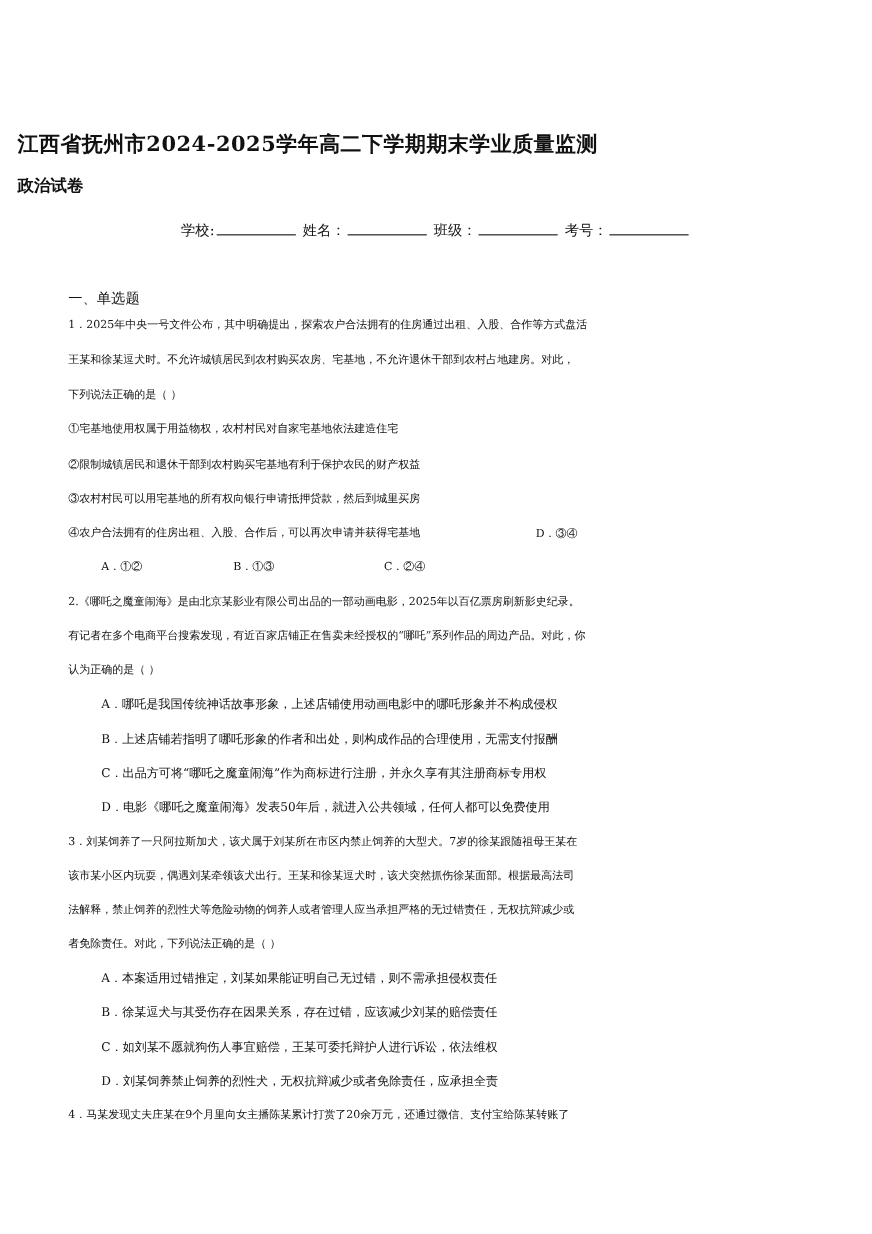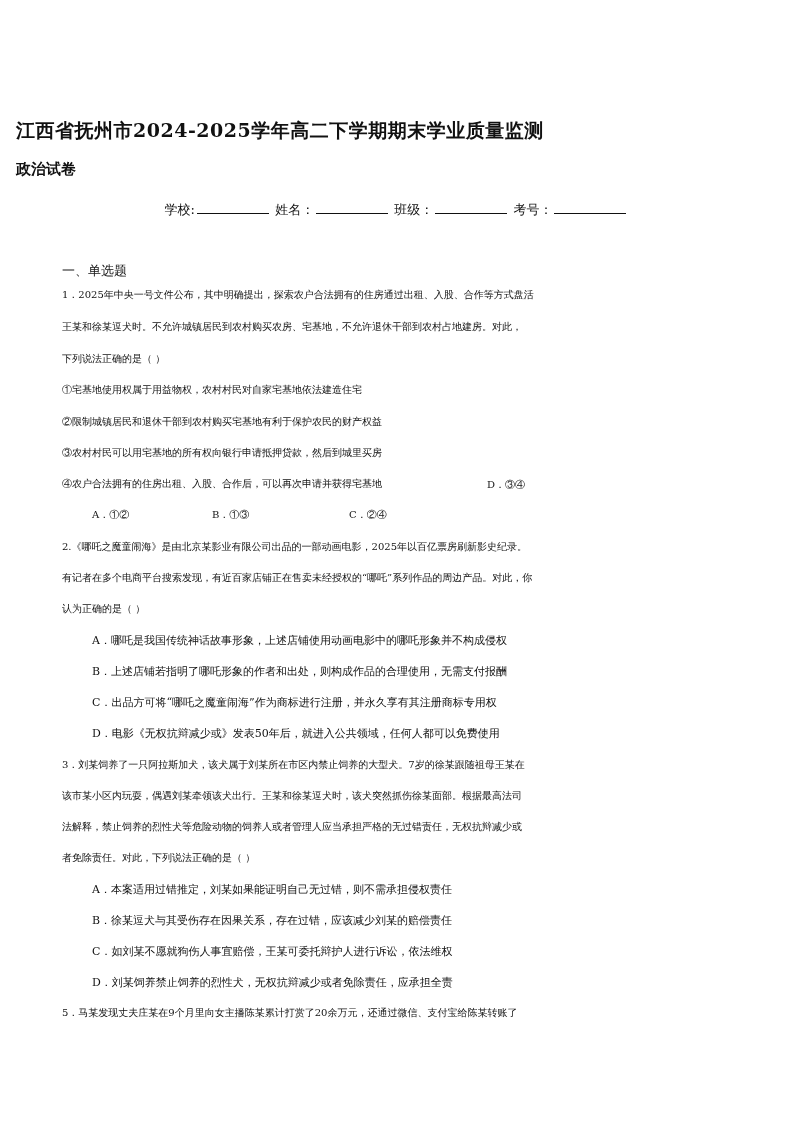--- a/index.html
+++ b/index.html
@@ -41,24 +41,24 @@
 <div class="choice" style="top:508px; left:212px">B．①③</div>
 <div class="choice" style="top:508px; left:349px">C．②④</div>
 <div class="choice" style="top:478px; left:487px">D．③④</div>
 
 <div class="line" style="top:540px">2.《哪吒之魔童闹海》是由北京某影业有限公司出品的一部动画电影，2025年以百亿票房刷新影史纪录。</div>
 <div class="line" style="top:571px">有记者在多个电商平台搜索发现，有近百家店铺正在售卖未经授权的“哪吒”系列作品的周边产品。对此，你</div>
 <div class="line" style="top:602px">认为正确的是（    ）</div>
 <div class="opt" style="top:633px">A．哪吒是我国传统神话故事形象，上述店铺使用动画电影中的哪吒形象并不构成侵权</div>
 <div class="opt" style="top:664px">B．上述店铺若指明了哪吒形象的作者和出处，则构成作品的合理使用，无需支付报酬</div>
 <div class="opt" style="top:695px">C．出品方可将“哪吒之魔童闹海”作为商标进行注册，并永久享有其注册商标专用权</div>
-<div class="opt" style="top:726px">D．电影《无权抗辩减少或》发表50年后，就进入公共领域，任何人都可以免费使用</div>
+<div class="opt" style="top:726px">D．电影《哪吒之魔童闹海》发表50年后，就进入公共领域，任何人都可以免费使用</div>
 
 <div class="line" style="top:758px">3．刘某饲养了一只阿拉斯加犬，该犬属于刘某所在市区内禁止饲养的大型犬。7岁的徐某跟随祖母王某在</div>
 <div class="line" style="top:789px">该市某小区内玩耍，偶遇刘某牵领该犬出行。王某和徐某逗犬时，该犬突然抓伤徐某面部。根据最高法司</div>
 <div class="line" style="top:820px">法解释，禁止饲养的烈性犬等危险动物的饲养人或者管理人应当承担严格的无过错责任，无权抗辩减少或</div>
 <div class="line" style="top:851px">者免除责任。对此，下列说法正确的是（    ）</div>
 <div class="opt" style="top:882px">A．本案适用过错推定，刘某如果能证明自己无过错，则不需承担侵权责任</div>
 <div class="opt" style="top:913px">B．徐某逗犬与其受伤存在因果关系，存在过错，应该减少刘某的赔偿责任</div>
 <div class="opt" style="top:944px">C．如刘某不愿就狗伤人事宜赔偿，王某可委托辩护人进行诉讼，依法维权</div>
 <div class="opt" style="top:975px">D．刘某饲养禁止饲养的烈性犬，无权抗辩减少或者免除责任，应承担全责</div>
 
-<div class="line" style="top:1006px">5．马某发现丈夫庄某在9个月里向女主播陈某累计打赏了20余万元，还通过微信、支付宝给陈某转账了</div>
+<div class="line" style="top:1006px">4．马某发现丈夫庄某在9个月里向女主播陈某累计打赏了20余万元，还通过微信、支付宝给陈某转账了</div>
 
 </body></html>

